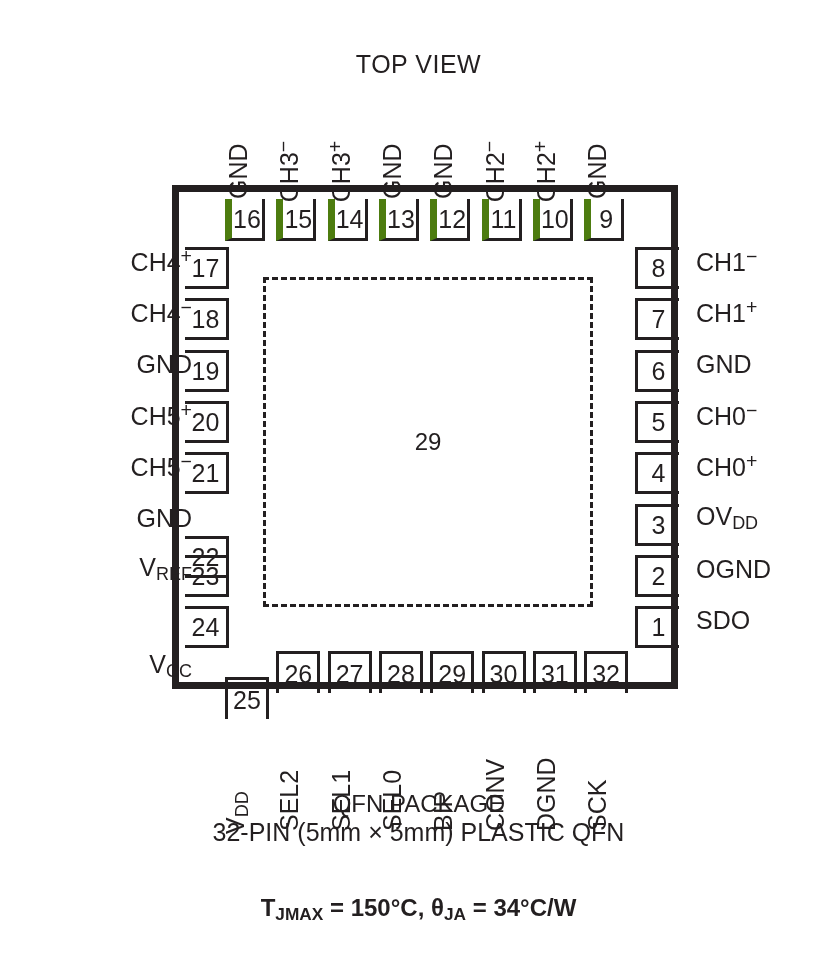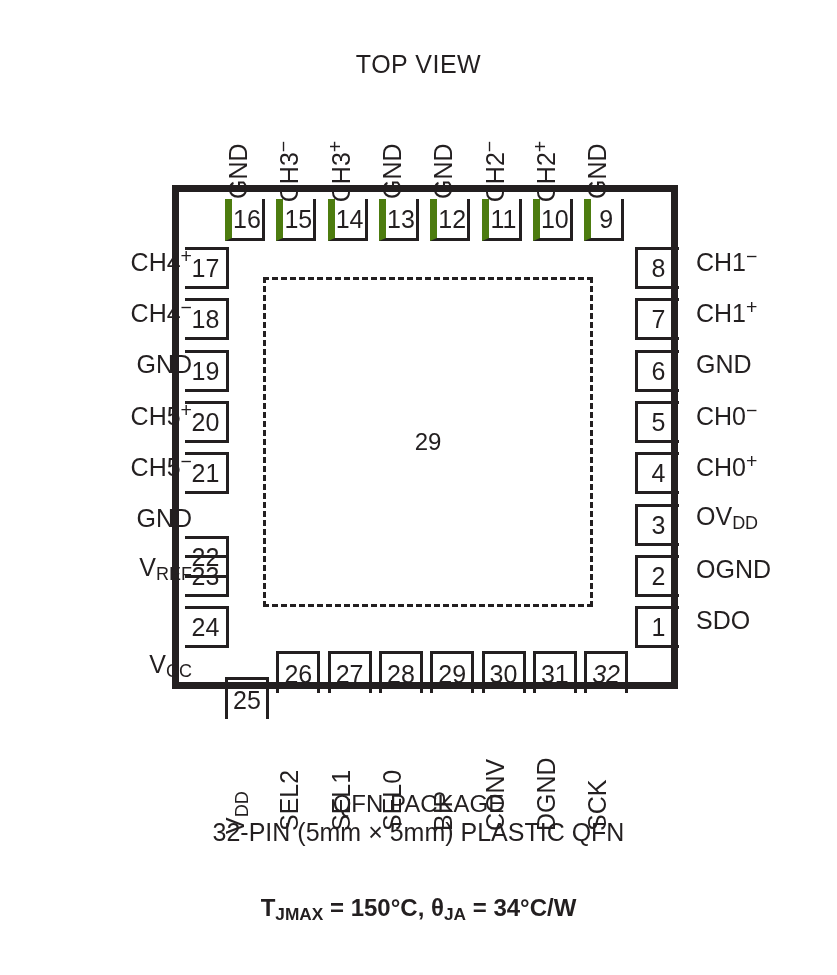--- a/index.html
+++ b/index.html
@@ -229,21 +229,21 @@
         </div>
         <div class="pin pin-bottom" style="left: 251.2px; top: 459px;">
           <span>29</span>
         </div>
         <div class="pin pin-bottom" style="left: 302.5px; top: 459px;">
           <span>30</span>
         </div>
         <div class="pin pin-bottom" style="left: 353.8px; top: 459px;">
           <span>31</span>
         </div>
-        <div class="pin pin-bottom" style="left: 405.1px; top: 459px; font-style: italic;">
+        <div class="pin pin-bottom" style="left: 405.1px; top: 459px;">
           <span>32</span>
         </div>
         <div class="pin pin-left" style="left: 6px; top: 55px;">
           <span>17</span>
         </div>
         <div class="pin pin-left" style="left: 6px; top: 106.3px;">
           <span>18</span>
         </div>
         <div class="pin pin-left" style="left: 6px; top: 157.6px;">
           <span>19</span>

